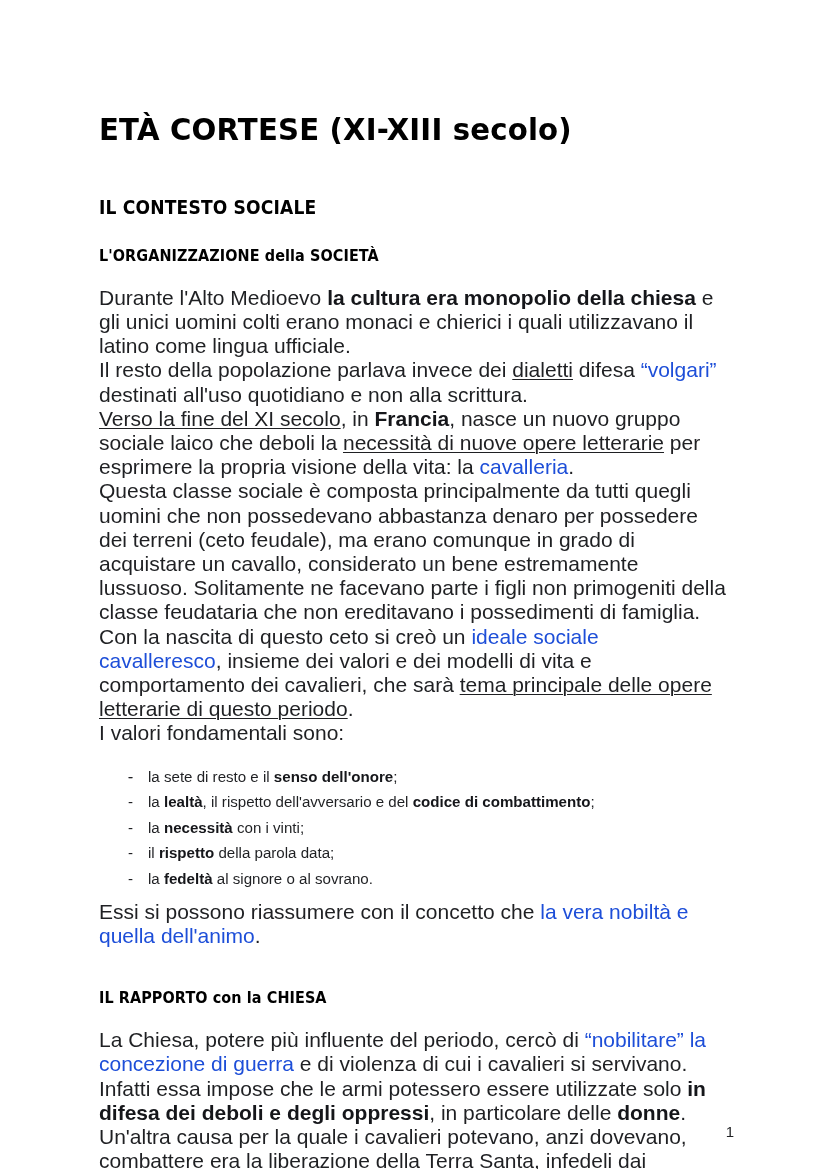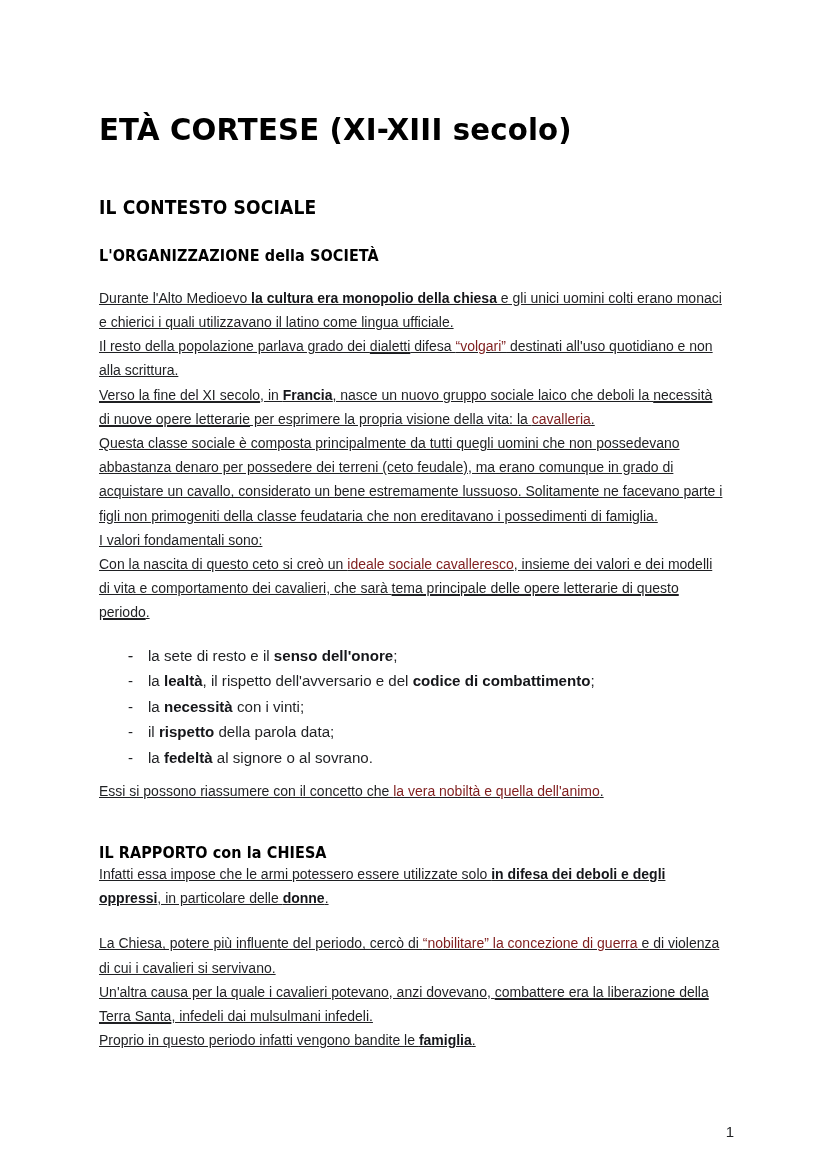--- a/index.html
+++ b/index.html
@@ -71,43 +71,42 @@
     transform-origin: left center;
     white-space: nowrap;
   }
 
   .h-sub.second {
     margin-top: 40px;
   }
 
   
   .para {
-    font-size: 14px;
+    font-size: 21px;
     line-height: 24.2px;
     color: #1f2023;
     margin: 0;
     text-align: left;
-    text-decoration: underline;
   }
 
   .para.first-after-sub {
     margin-top: 21px;
   }
 
   .para.gap {
     margin-top: 8px;
   }
 
   b, .b { font-weight: 700; color: #15161a; }
   u, .u {
     text-decoration: underline;
     text-decoration-thickness: 1px;
     text-underline-offset: 2px;
   }
-  .hl { color: #7f1d1d; }
+  .hl { color: #1d4ed8; }
 
   
   .values-list {
     list-style: none;
     margin: 18px 0 0 0;
     padding: 0;
   }
   .values-list li {
     position: relative;
     padding-left: 49px;
@@ -138,25 +137,25 @@
 <div class="page">
   <div class="content">
 
     <h1 class="doc-title">ETÀ CORTESE (XI-XIII secolo)</h1>
 
     <h2 class="h-section">IL CONTESTO SOCIALE</h2>
 
     <h3 class="h-sub">L'ORGANIZZAZIONE della SOCIETÀ</h3>
 
     <p class="para first-after-sub"><span>Durante l'Alto Medioevo </span><span class="b">la cultura era monopolio della chiesa</span><span> e gli unici uomini colti erano monaci e chierici i quali utilizzavano il latino come lingua ufficiale.</span></p>
-    <p class="para"><span>Il resto della popolazione parlava grado dei </span><span class="u">dialetti</span><span> difesa </span><span class="hl">“volgari”</span><span> destinati all'uso quotidiano e non alla scrittura.</span></p>
+    <p class="para"><span>Il resto della popolazione parlava invece dei </span><span class="u">dialetti</span><span> difesa </span><span class="hl">“volgari”</span><span> destinati all'uso quotidiano e non alla scrittura.</span></p>
     <p class="para"><span class="u">Verso la fine del XI secolo</span><span>, in </span><span class="b">Francia</span><span>, nasce un nuovo gruppo sociale laico che deboli la </span><span class="u">necessità di nuove opere letterarie</span><span> per esprimere la propria visione della vita: la </span><span class="hl">cavalleria</span><span>.</span></p>
     <p class="para"><span>Questa classe sociale è composta principalmente da tutti quegli uomini che non possedevano abbastanza denaro per possedere dei terreni (ceto feudale), ma erano comunque in grado di acquistare un cavallo, considerato un bene estremamente lussuoso. Solitamente ne facevano parte i figli non primogeniti della classe feudataria che non ereditavano i possedimenti di famiglia.</span></p>
+    <p class="para"><span>Con la nascita di questo ceto si creò un </span><span class="hl">ideale sociale cavalleresco</span><span>, insieme dei valori e dei modelli di vita e comportamento dei cavalieri, che sarà </span><span class="u">tema principale delle opere letterarie di questo periodo</span><span>.</span></p>
     <p class="para"><span>I valori fondamentali sono:</span></p>
-    <p class="para"><span>Con la nascita di questo ceto si creò un </span><span class="hl">ideale sociale cavalleresco</span><span>, insieme dei valori e dei modelli di vita e comportamento dei cavalieri, che sarà </span><span class="u">tema principale delle opere letterarie di questo periodo</span><span>.</span></p>
 
     <ul class="values-list">
       <li>
         <span class="dash">-</span>
       </li>
       <li>
         <span class="dash">-</span>
         <span><span>la sete di resto e il </span><span class="b">senso dell'onore</span><span>;</span></span>
       </li>
       <li>
@@ -174,21 +173,21 @@
       <li>
         <span class="dash">-</span>
         <span><span>la </span><span class="b">fedeltà</span><span> al signore o al sovrano.</span></span>
       </li>
     </ul>
 
     <p class="para gap"><span>Essi si possono riassumere con il concetto che </span><span class="hl">la vera nobiltà e quella dell'animo</span><span>.</span></p>
 
     <h3 class="h-sub second">IL RAPPORTO con la CHIESA</h3>
 
+    <p class="para first-after-sub"><span>La Chiesa, potere più influente del periodo, cercò di </span><span class="hl">“nobilitare” la concezione di guerra</span><span> e di violenza di cui i cavalieri si servivano.</span></p>
     <p class="para"><span>Infatti essa impose che le armi potessero essere utilizzate solo </span><span class="b">in difesa dei deboli e degli oppressi</span><span>, in particolare delle </span><span class="b">donne</span><span>.</span></p>
-    <p class="para first-after-sub"><span>La Chiesa, potere più influente del periodo, cercò di </span><span class="hl">“nobilitare” la concezione di guerra</span><span> e di violenza di cui i cavalieri si servivano.</span></p>
     <p class="para"><span>Un'altra causa per la quale i cavalieri potevano, anzi dovevano, </span><span class="u">combattere era la liberazione della Terra Santa</span><span>, infedeli dai mulsulmani infedeli.</span></p>
     <p class="para"><span>Proprio in questo periodo infatti vengono bandite le </span><span class="b">famiglia</span><span>.</span></p>
 
   </div>
 
   <div class="page-number">1</div>
 </div>
 
 </body></html>

